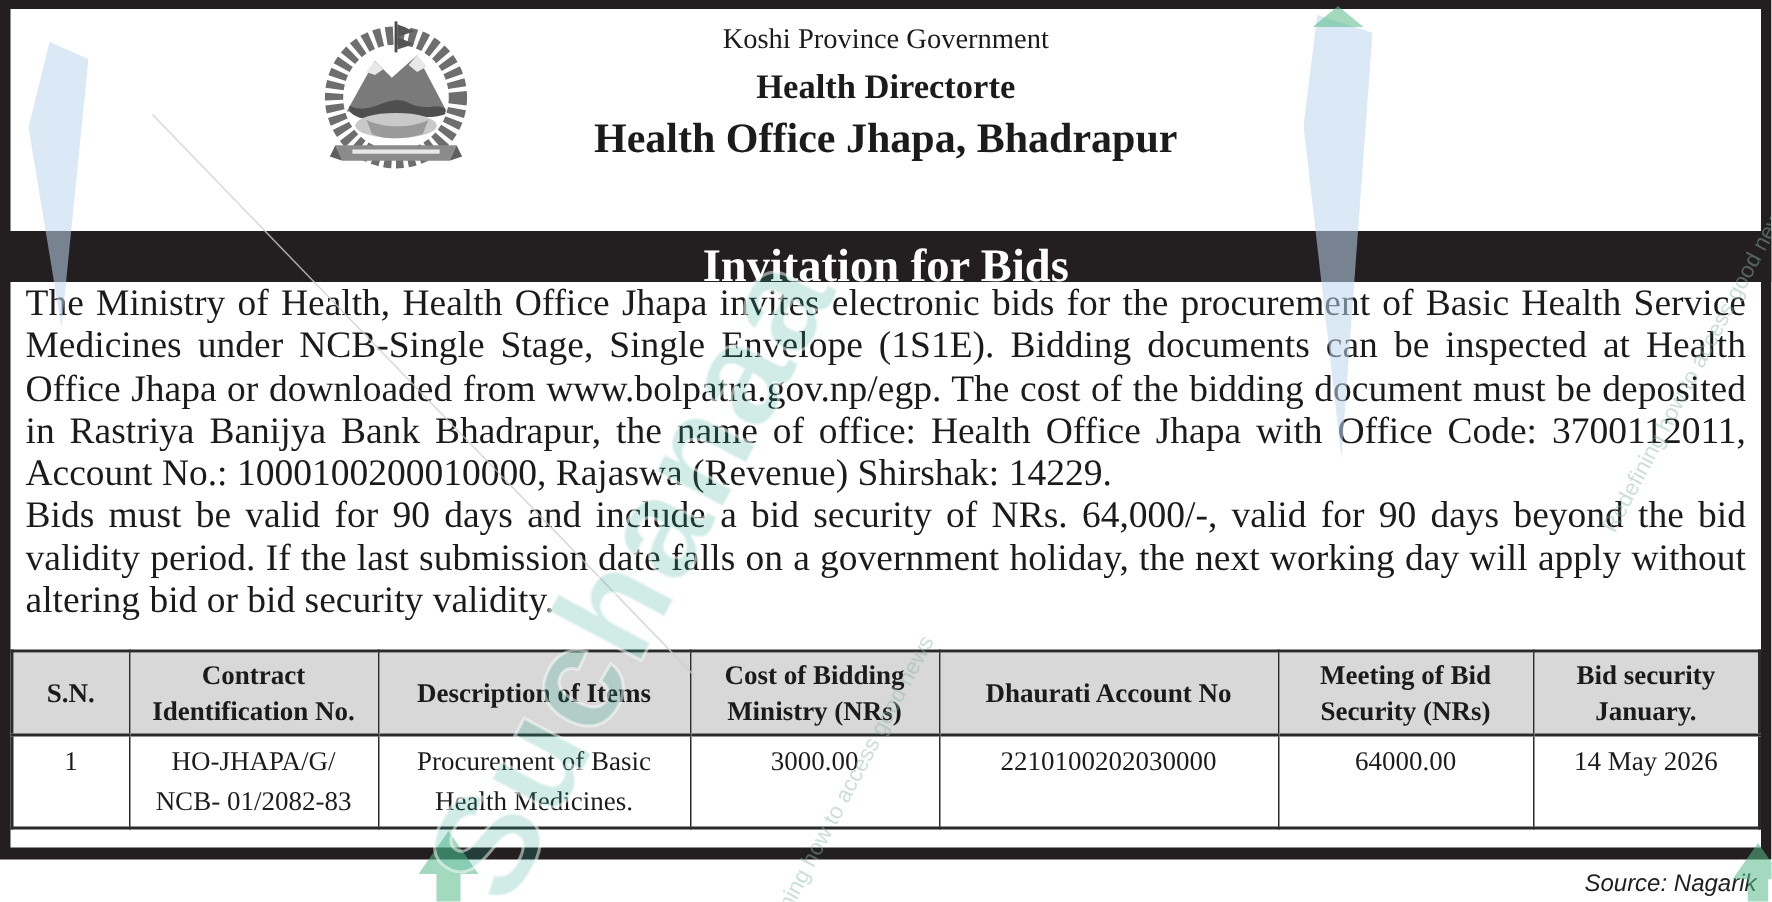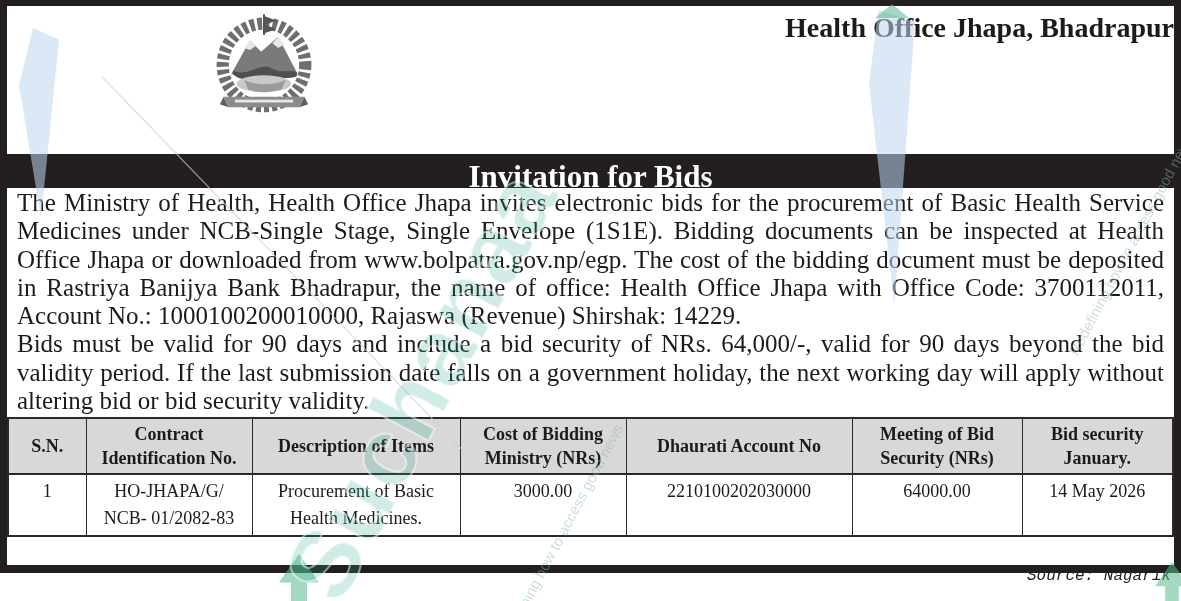--- a/index.html
+++ b/index.html
@@ -20,59 +20,60 @@
     border-bottom: 8px solid #231f20;
     background: #ffffff;
     overflow: visible;
   }
   
   .header { position: relative; height: 146px; text-align: center; }
   .emblem { position: absolute; left: 196px; top: 6px; width: 122px; height: 104px; }
   .hl1 { padding-top: 10px; font-size: 19px; }
   .hl2 { padding-top: 4px; font-size: 18px; }
   .hl3 { padding-top: 7px; font-size: 23px; font-weight: bold; }
-  .hl4 { padding-top: 6px; font-size: 28px; font-weight: bold; text-align: right; }
+  .hl4 { padding-top: 6px; font-size: 28px; font-weight: bold; }
   
   .title-bar {
     margin: 2px -7px 0 -7px;
     height: 34px; line-height: 45px;
     background: #231f20; color: #ffffff;
     text-align: center; font-size: 31px; font-weight: bold;
   }
   
   .pub-date { text-align: center; font-size: 18px; padding: 3px 0 2px 0; }
   
   .body-text { padding: 1px 10px 2px 10px; font-size: 25px; line-height: 28.3px; }
   .body-text p { text-align: justify; }
   
   .bid-table-wrap { padding: 0 0 0 0; }
   table.bid-table {
     width: 100%; border-collapse: collapse; table-layout: fixed;
     border: 2px solid #2a2a2a;
     font-size: 18px;
+    margin-top: 16px;
   }
   table.bid-table th, table.bid-table td {
     border: 1px solid #2a2a2a;
     padding: 3px 6px;
     overflow: hidden;
   }
   table.bid-table th {
     background: #d8d8d8; font-weight: bold; text-align: center;
     vertical-align: middle; height: 52px; line-height: 24px;
     border-bottom: 2px solid #2a2a2a;
   }
   table.bid-table td {
     vertical-align: top; text-align: center; height: 55px; line-height: 27px;
     white-space: pre-line;
   }
   td.cell-desc { text-align: justify; white-space: normal; }
   
   .source-line {
-    position: absolute; right: 10px; bottom: 16px;
-    font-family: Liberation Mono, monospace;
+    position: absolute; right: 10px; bottom: 2px;
+    font-family: Liberation Sans, sans-serif;
     font-style: italic; font-size: 16px; color: #1f1f1f;
   }
   
   .wm { position: absolute; pointer-events: none; z-index: 3; }
   .wm-brand {
     left: 255px; top: 560px;
     font-family: "Liberation Sans", sans-serif;
     font-size: 96px; font-weight: bold;
     color: rgba(47, 169, 140, 0.22);
     -webkit-text-stroke: 2px rgba(255,255,255,0.5);
@@ -138,20 +139,22 @@
       <path d="M32,62 C48,70 60,52 74,60 C86,66 94,60 100,64 L100,68 C84,74 60,64 48,70 C40,73 34,68 32,66 Z" fill="#4f4f4f"></path>
 
       <ellipse cx="65" cy="76" rx="29" ry="9" fill="#c9c9c9"></ellipse>
       <path d="M44,72 C56,78 76,78 88,72 L84,82 C72,86 56,86 48,82 Z" fill="#9a9a9a"></path>
 
       <path d="M22,90 L108,90 L103,101 L27,101 Z" fill="#8b8b8b"></path>
       <path d="M22,90 L27,101 L18,98 Z" fill="#5f5f5f"></path>
       <path d="M108,90 L103,101 L112,98 Z" fill="#5f5f5f"></path>
       <rect x="34" y="93" width="62" height="3" fill="#e8e8e8"></rect>
     </svg>
+    <div class="hl1">Koshi Province Government</div>
+    <div class="hl3">Health Directorte</div>
     <div class="hl4">Health Office Jhapa, Bhadrapur</div>
   </div>
 
   <div class="title-bar">Invitation for Bids</div>
 
 
   <div class="body-text">
     <p>The Ministry of Health, Health Office Jhapa invites electronic bids for the procurement of Basic Health Service Medicines under NCB-Single Stage, Single Envelope (1S1E). Bidding documents can be inspected at Health Office Jhapa or downloaded from www.bolpatra.gov.np/egp. The cost of the bidding document must be deposited in Rastriya Banijya Bank Bhadrapur, the name of office: Health Office Jhapa with Office Code: 3700112011, Account No.: 1000100200010000, Rajaswa (Revenue) Shirshak: 14229.</p>
     <p>Bids must be valid for 90 days and include a bid security of NRs. 64,000/-, valid for 90 days beyond the bid validity period. If the last submission date falls on a government holiday, the next working day will apply without altering bid or bid security validity.</p>
   </div>

